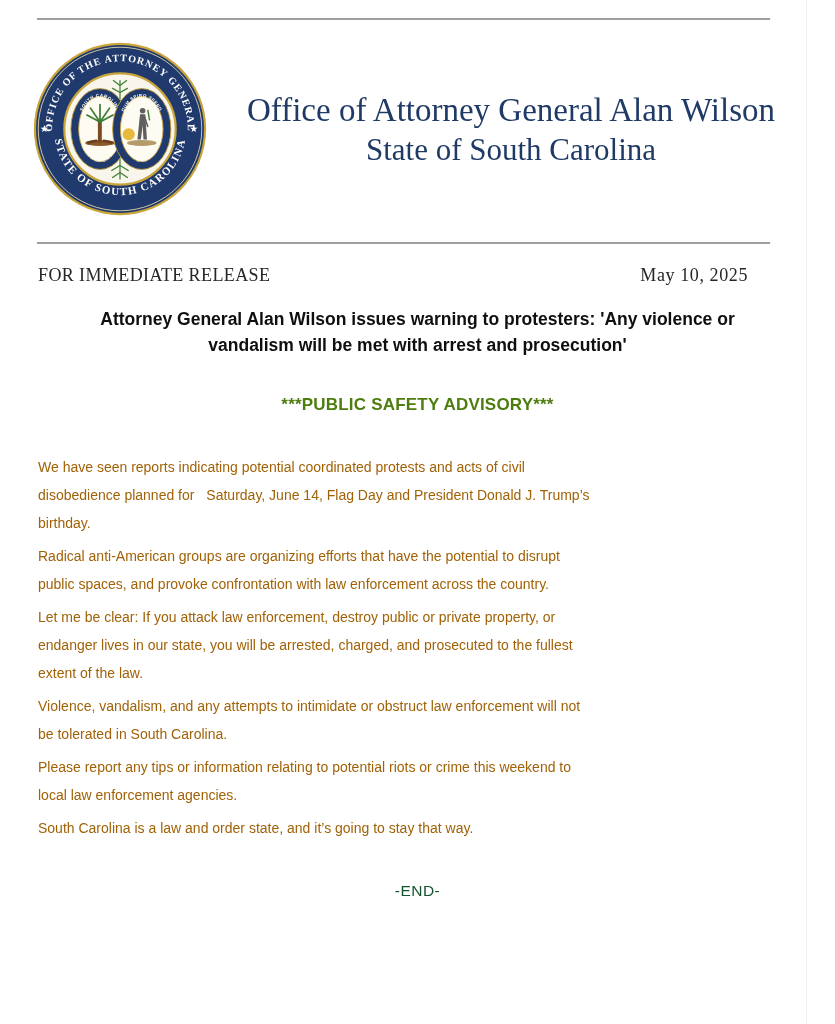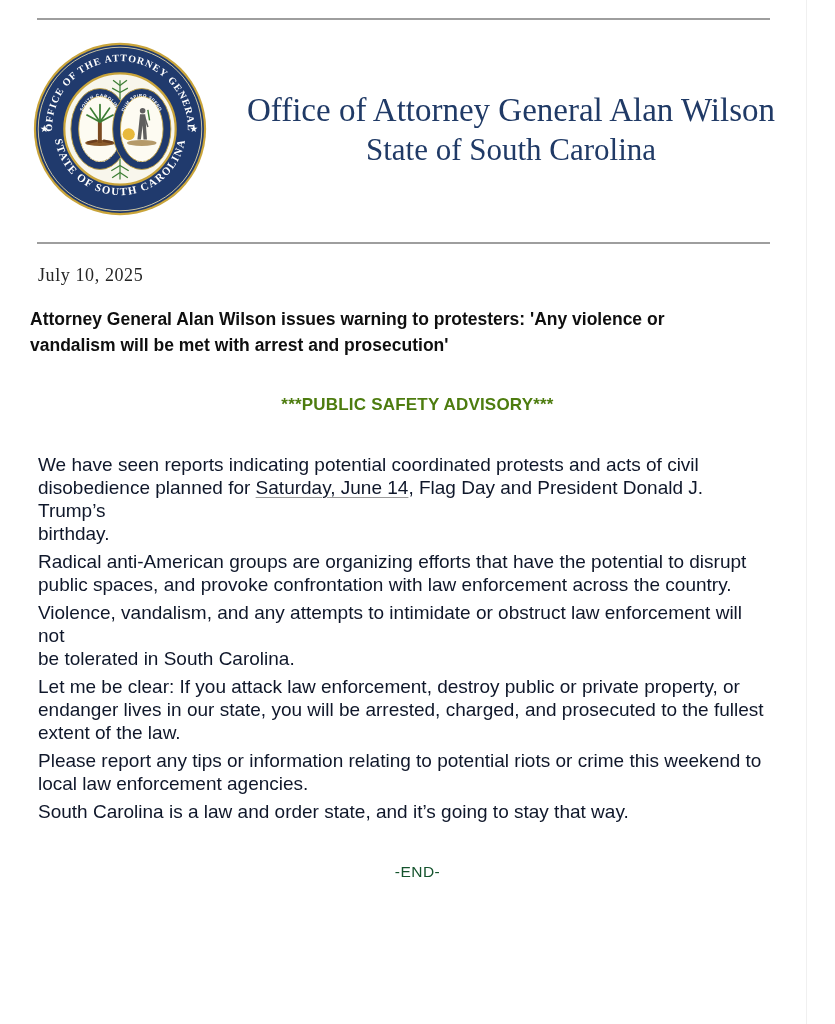--- a/index.html
+++ b/index.html
@@ -49,47 +49,48 @@
     margin:21px 65px 0 38px;
     font-family:"Liberation Serif", serif;
     font-size:18px; color:#262626;
     letter-spacing:0.4px;
   }
   .release-date { margin-right:22px; letter-spacing:0.6px; }
 
   
   .headline {
     margin:20px 30px 0 30px;
+    text-align:center;
     font-weight:bold;
     font-size:17.5px; line-height:26px;
     color:#0f0f0f;
     white-space:pre-wrap;
   }
   .advisory {
     margin-top:37px;
     text-align:center;
     font-weight:bold;
     font-size:17px; color:#4d7c0f;
     letter-spacing:0.2px;
   }
 
   
   .body-copy {
     margin:38px 65px 0 38px;
-    font-size:19px; line-height:23px;
-    color:#0f172a;
+    font-size:14px; line-height:28px;
+    color:#a16207;
   }
   .para { margin:0; white-space:pre-wrap; }
   .para + .para { margin-top:5px; }
   .u-link {
-    text-decoration:underline;
     text-decoration-color:#9a9a9a;
     text-decoration-thickness:1px;
     text-underline-offset:3px;
     color:inherit;
+    margin-left:8px;
   }
   .end-marker {
     margin-top:40px;
     text-align:center;
     font-size:15.5px; color:#14532d;
     letter-spacing:0.5px;
   }
 </style>
 </head>
 <body>
@@ -185,38 +186,39 @@
 
     <div class="masthead">
       <div class="masthead-sub1">Office of Attorney General Alan Wilson</div>
       <div class="masthead-sub2">State of South Carolina</div>
     </div>
   </div>
 
   <div class="rule"></div>
 
   <div class="release-row">
-    <span class="release-date">July 10, 2025</span>
+    <span class="release-label">FOR IMMEDIATE RELEASE</span>
+    <span class="release-date">May 10, 2025</span>
   </div>
 
   <div class="headline">Attorney General Alan Wilson issues warning to protesters: 'Any violence or
 vandalism will be met with arrest and prosecution'</div>
 
   <div class="advisory">***PUBLIC SAFETY ADVISORY***</div>
 
   <div class="body-copy">
     <p class="para"><span>We have seen reports indicating potential coordinated protests and acts of civil
 disobedience planned for </span><span class="u-link">Saturday, June 14</span><span>, Flag Day and President Donald J. Trump’s
 birthday.</span></p>
     <p class="para">Radical anti-American groups are organizing efforts that have the potential to disrupt
 public spaces, and provoke confrontation with law enforcement across the country.</p>
-    <p class="para">Violence, vandalism, and any attempts to intimidate or obstruct law enforcement will not
-be tolerated in South Carolina.</p>
     <p class="para">Let me be clear: If you attack law enforcement, destroy public or private property, or
 endanger lives in our state, you will be arrested, charged, and prosecuted to the fullest
 extent of the law.</p>
+    <p class="para">Violence, vandalism, and any attempts to intimidate or obstruct law enforcement will not
+be tolerated in South Carolina.</p>
     <p class="para">Please report any tips or information relating to potential riots or crime this weekend to
 local law enforcement agencies.</p>
     <p class="para">South Carolina is a law and order state, and it’s going to stay that way.</p>
   </div>
 
   <div class="end-marker">-END-</div>
 </div>
 
 </body></html>

